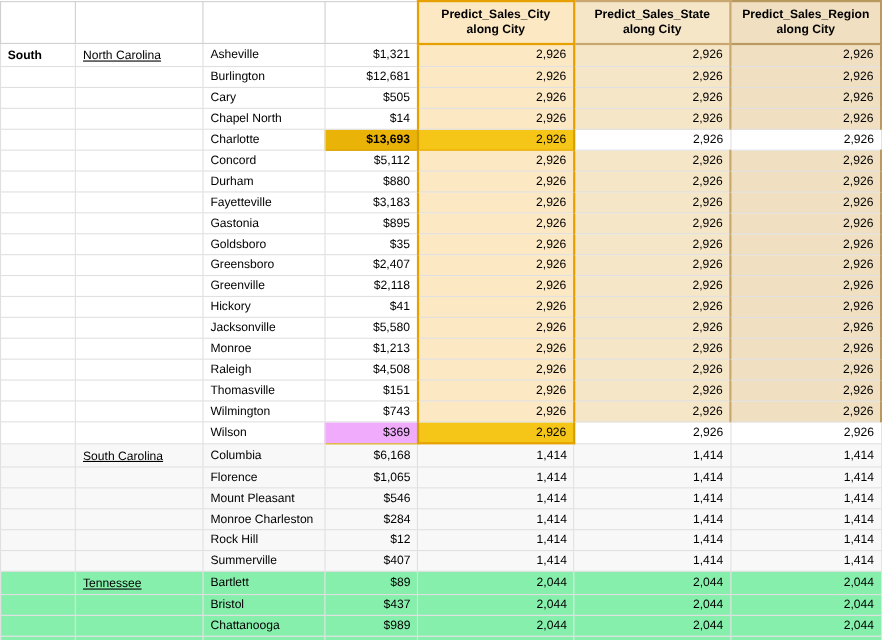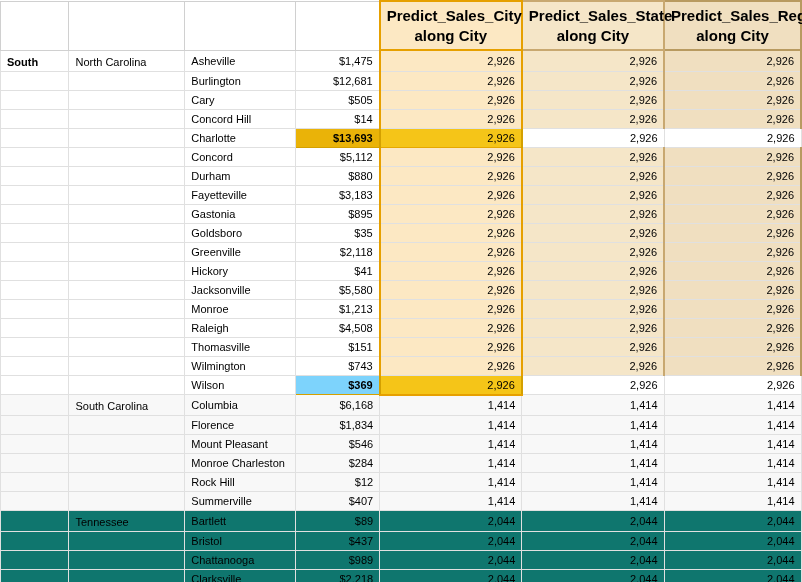--- a/index.html
+++ b/index.html
@@ -25,21 +25,21 @@
     col.pred1  { width: 135px; }
     col.pred2  { width: 135px; }
     col.pred3  { width: 130px; }
 
     thead th {
       background: #fff;
       border: 1px solid #d0d0d0;
       padding: 4px 6px;
       text-align: center;
       font-weight: bold;
-      font-size: 15px;
+      font-size: 11px;
       vertical-align: middle;
       line-height: 1.3;
     }
     thead th.left-align {
       text-align: left;
     }
     thead th.sales-header {
       text-align: right;
     }
 
@@ -50,20 +50,21 @@
       font-size: 11px;
     }
     tbody td.region-cell {
       font-weight: bold;
       vertical-align: top;
       padding-top: 5px;
     }
     tbody td.state-cell {
       vertical-align: top;
       padding-top: 5px;
+      text-decoration: underline;
     }
     tbody td.sales-cell {
       text-align: right;
     }
     tbody td.pred-cell {
       text-align: right;
     }
 
     
     .highlight-charlotte td.sales-cell {
@@ -114,21 +115,21 @@
 
     
     .highlight-charlotte td.pred-city,
     .highlight-wilson td.pred-city {
       background-color: #f0b800;
     }
 
     
     .sc-row td { background-color: #f8f8f8; margin-left: 16px; }
     
-    .tn-row td { background-color: #0f766e; }
+    .tn-row td { background-color: #86efac; }
 
     
     .header-pred-city  { background-color: #fce8c3 !important; border: 2px solid #e6a000 !important; }
     .header-pred-state { background-color: #f5e6c8 !important; border: 2px solid #c8a870 !important; }
     .header-pred-region{ background-color: #f0dfc0 !important; border: 2px solid #b89a60 !important; }
   </style>
 </head>
 <body>
 
 <div class="table-container">
@@ -151,21 +152,21 @@
         <th class="header-pred-city">Predict_Sales_City<br>along City</th>
         <th class="header-pred-state">Predict_Sales_State<br>along City</th>
         <th class="header-pred-region">Predict_Sales_Region<br>along City</th>
       </tr>
     </thead>
     <tbody id="table-body">
     <tr class="nc-row nc-first">
           <td class="region-cell" style="font-weight: bold; margin-left: 40px;">South</td>
           <td class="state-cell">North Carolina</td>
           <td>Asheville</td>
-          <td class="sales-cell">$1,475</td>
+          <td class="sales-cell">$1,321</td>
           <td class="pred-cell pred-city" style="border-top: 2px solid rgb(230, 160, 0);">2,926</td>
           <td class="pred-cell pred-state">2,926</td>
           <td class="pred-cell pred-region">2,926</td>
         </tr>
         <tr class="nc-row">
           <td></td>
           <td></td>
           <td>Burlington</td>
           <td class="sales-cell">$12,681</td>
           <td class="pred-cell pred-city">2,926</td>
@@ -177,21 +178,21 @@
           <td></td>
           <td>Cary</td>
           <td class="sales-cell">$505</td>
           <td class="pred-cell pred-city">2,926</td>
           <td class="pred-cell pred-state">2,926</td>
           <td class="pred-cell pred-region">2,926</td>
         </tr>
         <tr class="nc-row">
           <td></td>
           <td></td>
-          <td>Concord Hill</td>
+          <td>Chapel North</td>
           <td class="sales-cell">$14</td>
           <td class="pred-cell pred-city">2,926</td>
           <td class="pred-cell pred-state">2,926</td>
           <td class="pred-cell pred-region">2,926</td>
         </tr>
         <tr class="highlight-charlotte">
           <td></td>
           <td></td>
           <td>Charlotte</td>
           <td class="sales-cell" style="background-color: #eab308; border: 1.5px solid rgb(212, 160, 0); font-weight: bold;">$13,693</td>
@@ -240,20 +241,29 @@
           <td></td>
           <td>Goldsboro</td>
           <td class="sales-cell">$35</td>
           <td class="pred-cell pred-city">2,926</td>
           <td class="pred-cell pred-state">2,926</td>
           <td class="pred-cell pred-region">2,926</td>
         </tr>
         <tr class="nc-row">
           <td></td>
           <td></td>
+          <td>Greensboro</td>
+          <td class="sales-cell">$2,407</td>
+          <td class="pred-cell pred-city">2,926</td>
+          <td class="pred-cell pred-state">2,926</td>
+          <td class="pred-cell pred-region">2,926</td>
+        </tr>
+        <tr class="nc-row">
+          <td></td>
+          <td></td>
           <td>Greenville</td>
           <td class="sales-cell">$2,118</td>
           <td class="pred-cell pred-city">2,926</td>
           <td class="pred-cell pred-state">2,926</td>
           <td class="pred-cell pred-region">2,926</td>
         </tr>
         <tr class="nc-row">
           <td></td>
           <td></td>
           <td>Hickory</td>
@@ -304,39 +314,39 @@
           <td>Wilmington</td>
           <td class="sales-cell">$743</td>
           <td class="pred-cell pred-city">2,926</td>
           <td class="pred-cell pred-state">2,926</td>
           <td class="pred-cell pred-region">2,926</td>
         </tr>
         <tr class="highlight-wilson">
           <td></td>
           <td></td>
           <td>Wilson</td>
-          <td class="sales-cell" style="background-color: #7dd3fc; border: 1.5px solid rgb(212, 160, 0); font-weight: bold;">$369</td>
+          <td class="sales-cell" style="background-color: #f0abfc; border: 1.5px solid rgb(212, 160, 0); font-weight: normal;">$369</td>
           <td class="pred-cell pred-city" style="background-color: rgb(245, 197, 24); border-left: 2px solid rgb(212, 160, 0); border-right: 2px solid rgb(212, 160, 0); border-bottom: 2px solid rgb(230, 160, 0);">2,926</td>
           <td class="pred-cell pred-state">2,926</td>
           <td class="pred-cell pred-region">2,926</td>
         </tr>
         <tr class="sc-row">
           <td></td>
           <td class="state-cell">South Carolina</td>
           <td>Columbia</td>
           <td class="sales-cell">$6,168</td>
           <td class="pred-cell">1,414</td>
           <td class="pred-cell">1,414</td>
           <td class="pred-cell">1,414</td>
         </tr>
         <tr class="sc-row">
           <td></td>
           <td></td>
           <td>Florence</td>
-          <td class="sales-cell">$1,834</td>
+          <td class="sales-cell">$1,065</td>
           <td class="pred-cell">1,414</td>
           <td class="pred-cell">1,414</td>
           <td class="pred-cell">1,414</td>
         </tr>
         <tr class="sc-row">
           <td></td>
           <td></td>
           <td>Mount Pleasant</td>
           <td class="sales-cell">$546</td>
           <td class="pred-cell">1,414</td>

